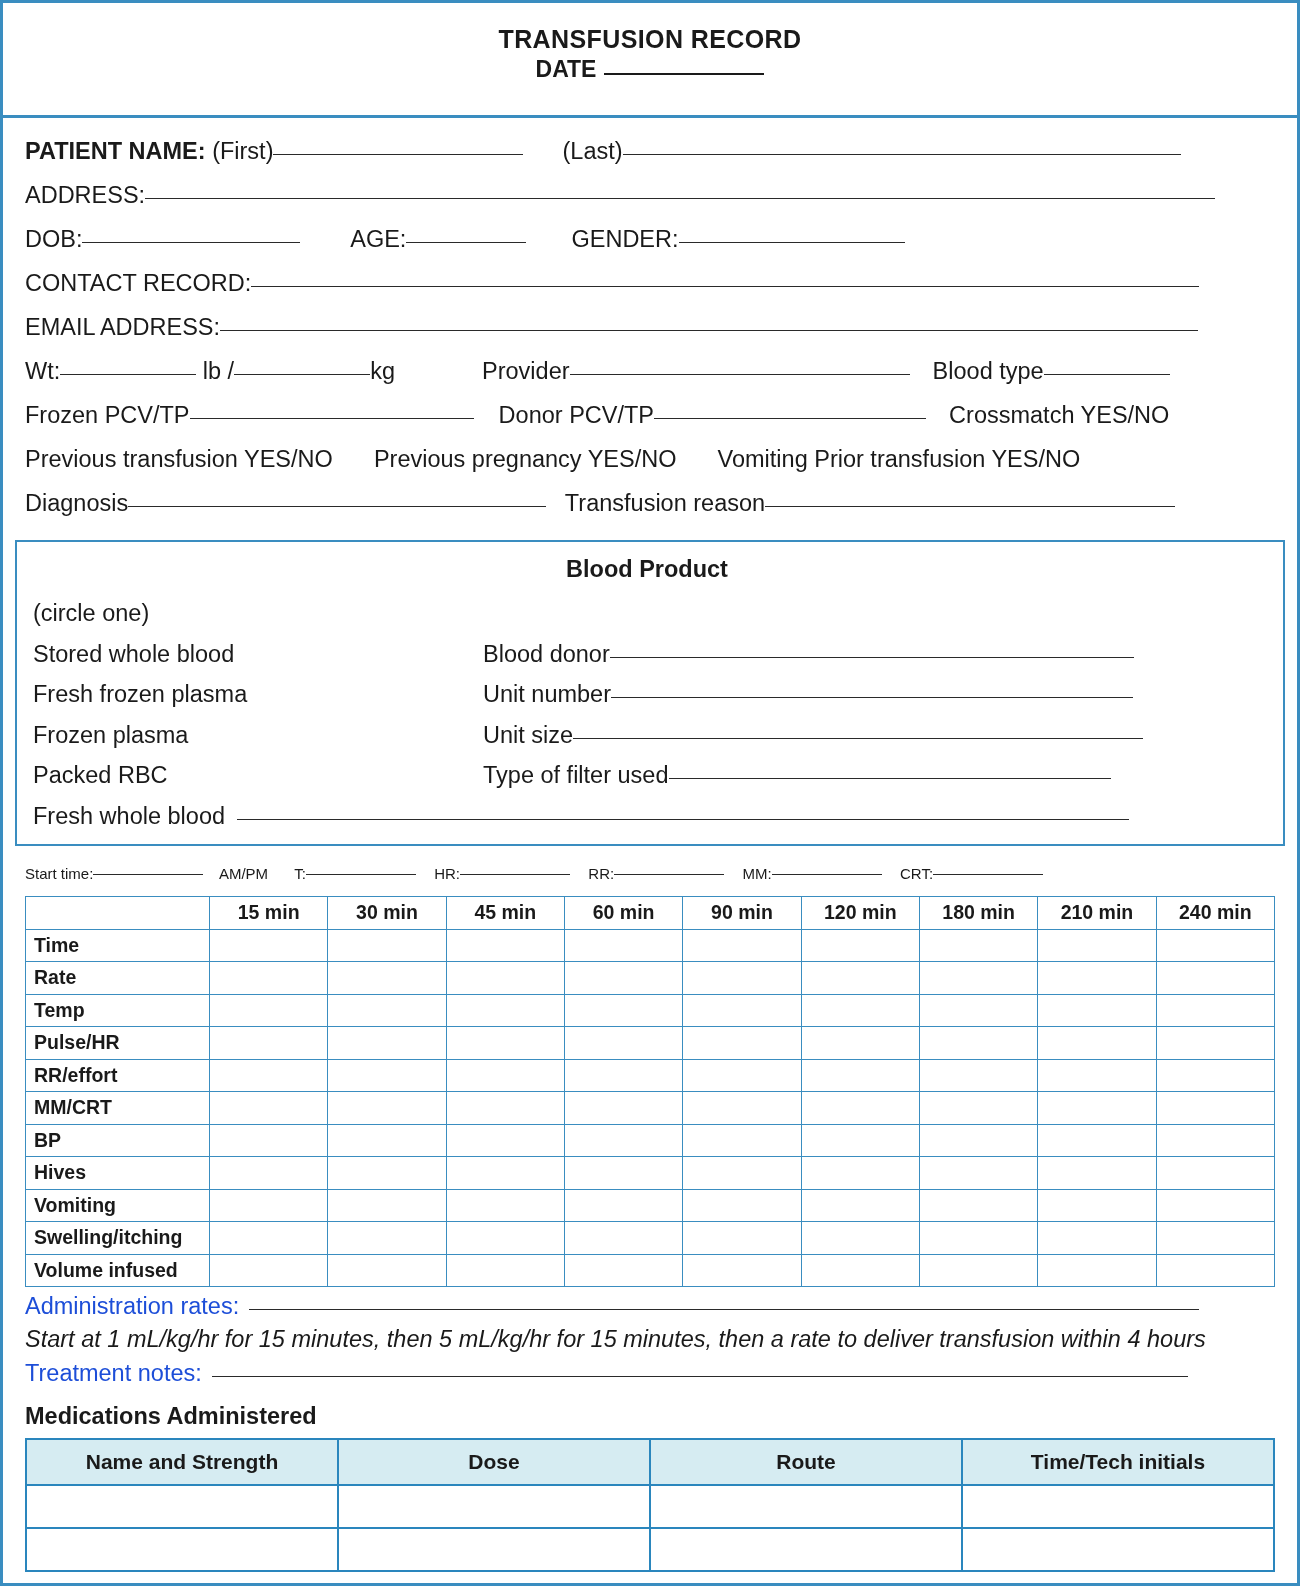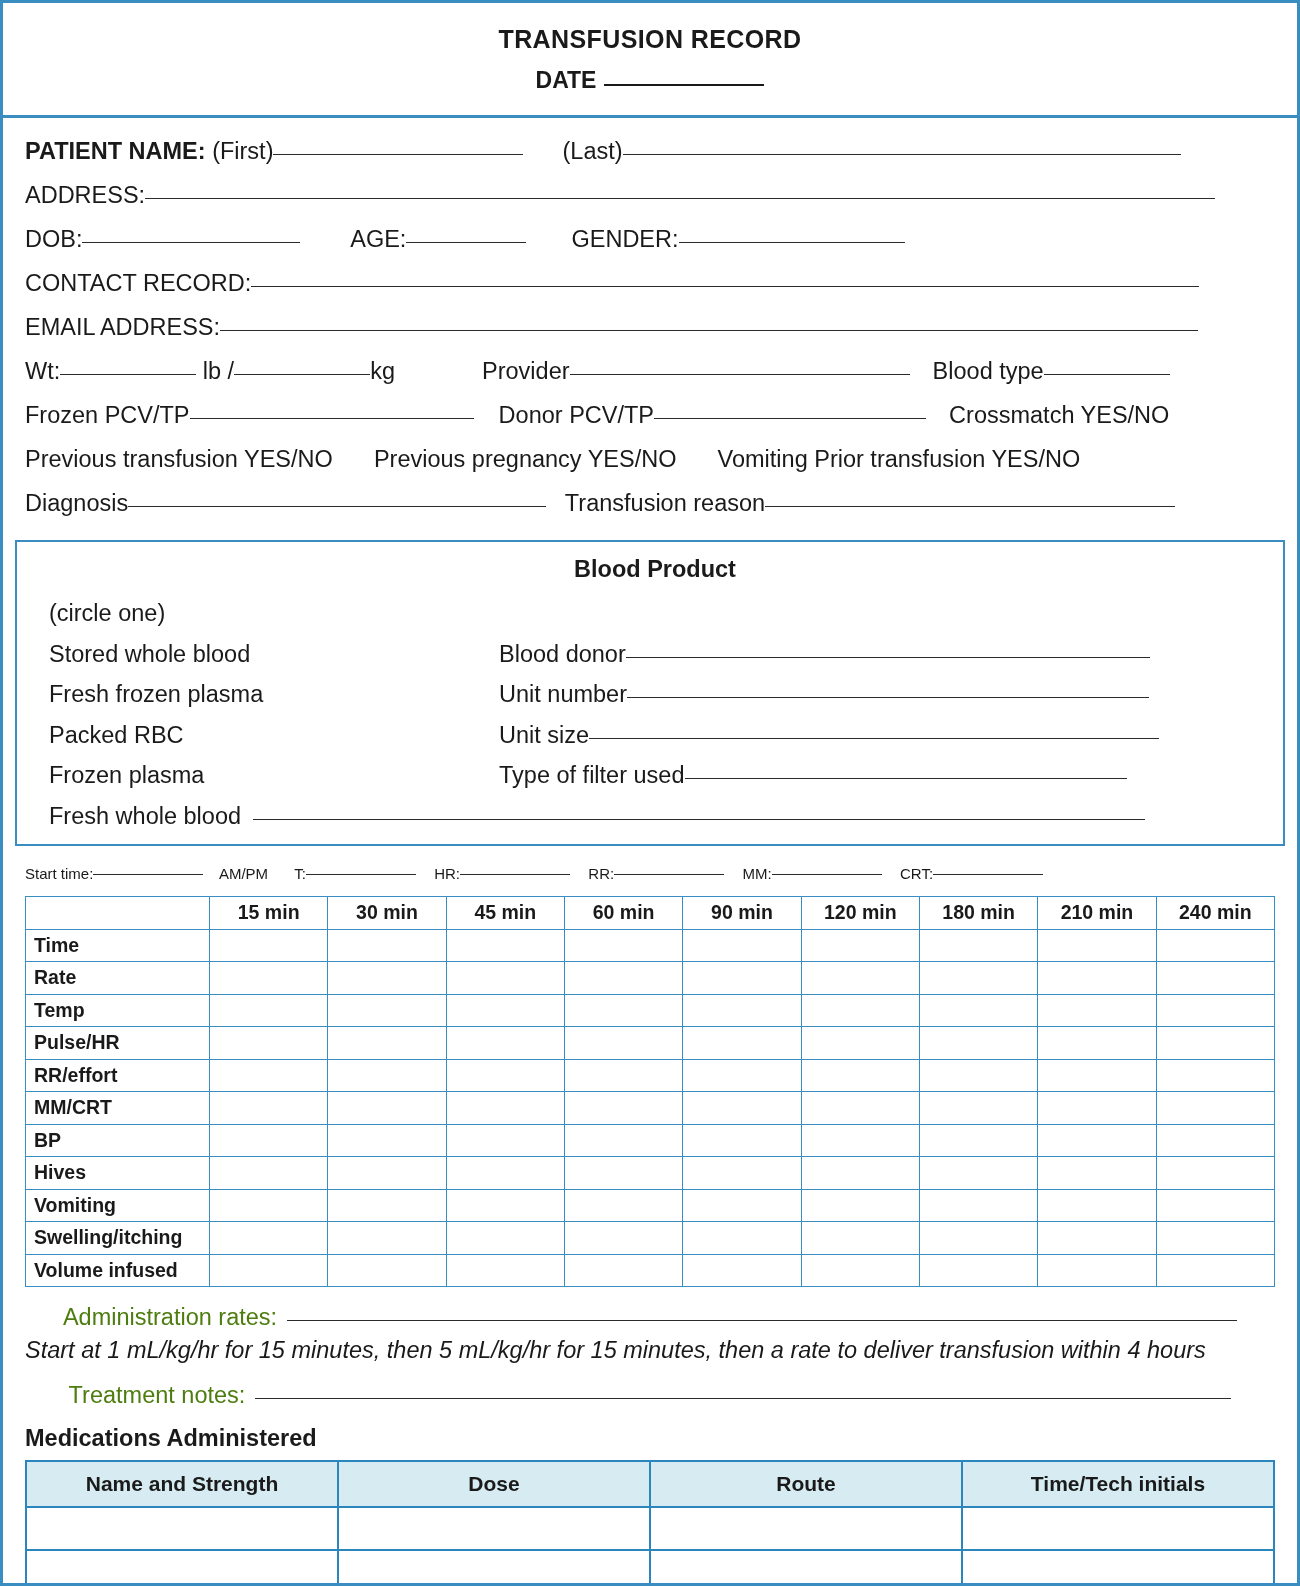--- a/index.html
+++ b/index.html
@@ -28,21 +28,21 @@
     text-align: center;
     padding-top: 22px;
   }
   .doc-title {
     font-size: 25px;
     font-weight: bold;
     letter-spacing: .4px;
     color: #1a1a1a;
   }
   .date-row {
-    margin-top: 13px;
+    margin-top: 2px;
     font-size: 23px;
     font-weight: bold;
     color: #1a1a1a;
   }
   .date-row .rule {
     display: inline-block;
     vertical-align: 2px;
     border-bottom: 2.2px solid #1a1a1a;
     width: 160px;
     margin-left: 8px;
@@ -68,21 +68,21 @@
     margin-top: 6px;
   }
   .frow:first-child { margin-top: 14px; }
   .strong { font-weight: bold; }
 
   
   .bp-box {
     margin: 18px 12px 0 12px;
     border: 2.4px solid #3a8dc0;
     box-sizing: border-box;
-    padding: 14px 22px 18px 32px;
+    padding: 14px 22px 18px 16px;
     height: 306px;
   }
   .bp-title {
     text-align: center;
     font-size: 23.5px;
     font-weight: bold;
     margin-bottom: 10px;
     color: #1a1a1a;
   }
   .bp-grid {
@@ -137,23 +137,22 @@
     text-align: left;
     color: #1a1a1a;
   }
   col.labelcol { width: 184px; }
 
   
   .adminrow {
     font-size: 23.5px;
     line-height: 32px;
     white-space: nowrap;
-    color: #4d7c0f;
-    margin-top: 14px;
-    text-align: center;
+    color: #1d4ed8;
+    margin-top: 3px;
   }
   .italic-note {
     font-size: 23.5px;
     font-style: italic;
     font-weight: normal;
     line-height: 30px;
     color: #1a1a1a;
     margin-top: 2px;
   }
   .meds-title {
@@ -258,22 +257,22 @@
 
   </div>
 
   <div class="bp-box">
     <div class="bp-title">Blood Product</div>
     <div class="bp-grid">
       <div class="bp-col-left">
         <div class="bp-line">(circle one)</div>
         <div class="bp-line">Stored whole blood</div>
         <div class="bp-line">Fresh frozen plasma</div>
+        <div class="bp-line">Frozen plasma</div>
         <div class="bp-line">Packed RBC</div>
-        <div class="bp-line">Frozen plasma</div>
       </div>
       <div class="bp-col-right">
         <div class="bp-line" style="height:40.5px">&nbsp;</div>
         <div class="bp-line"><span>Blood donor</span><span class="rule" style="width:524px"></span></div>
         <div class="bp-line"><span>Unit number</span><span class="rule" style="width:522px"></span></div>
         <div class="bp-line"><span>Unit size</span><span class="rule" style="width:570px"></span></div>
         <div class="bp-line"><span>Type of filter used</span><span class="rule" style="width:442px"></span></div>
       </div>
     </div>
     <div class="bp-fullline">

